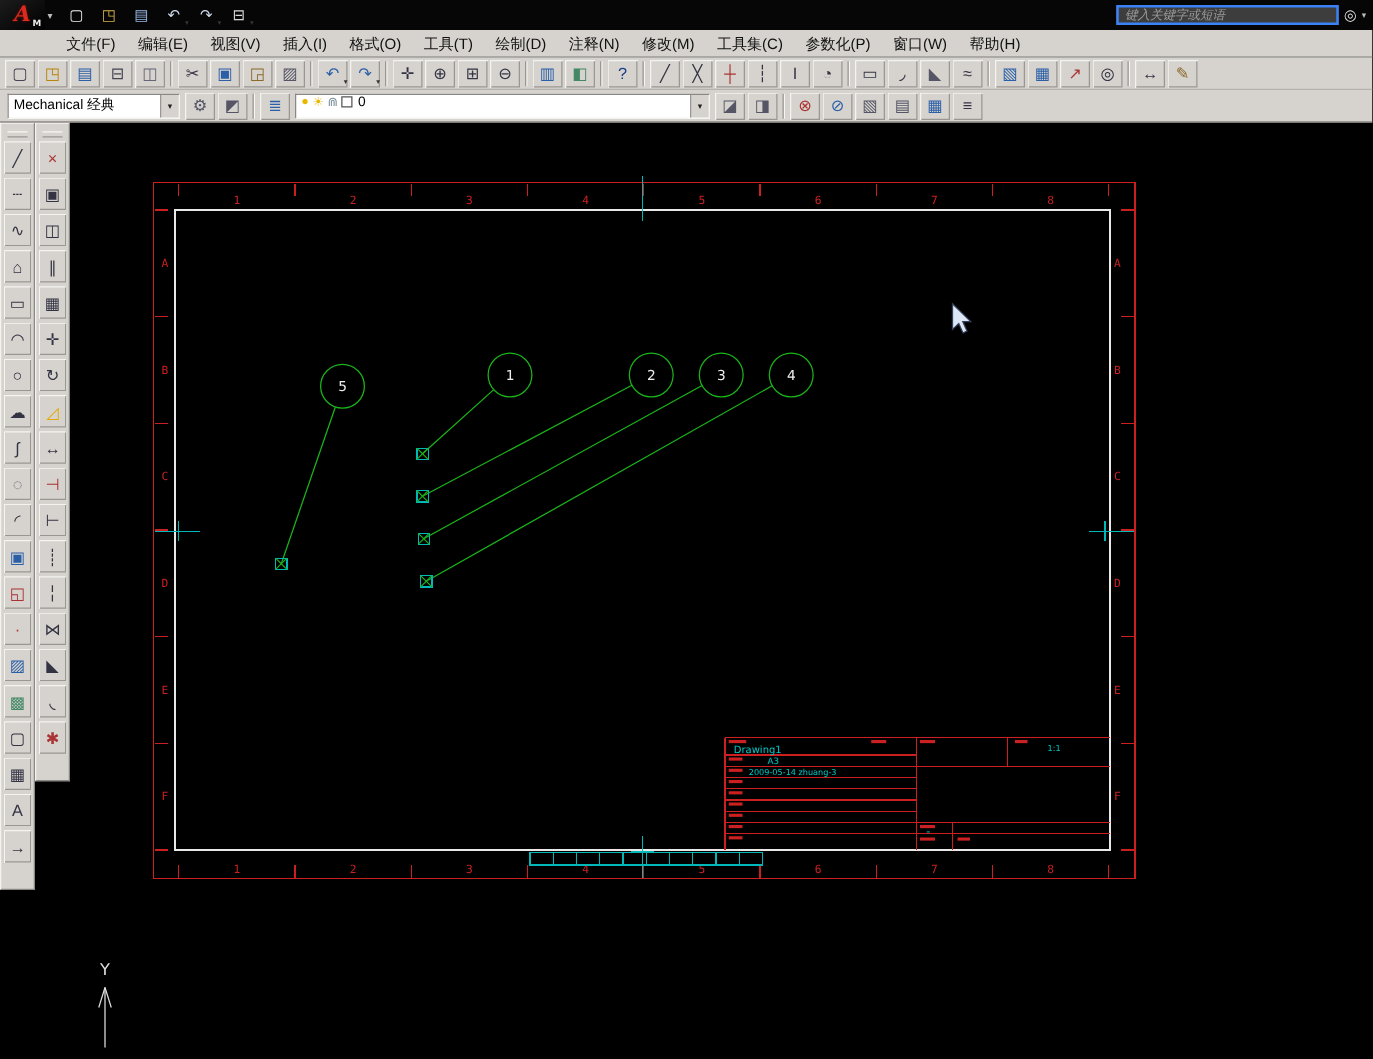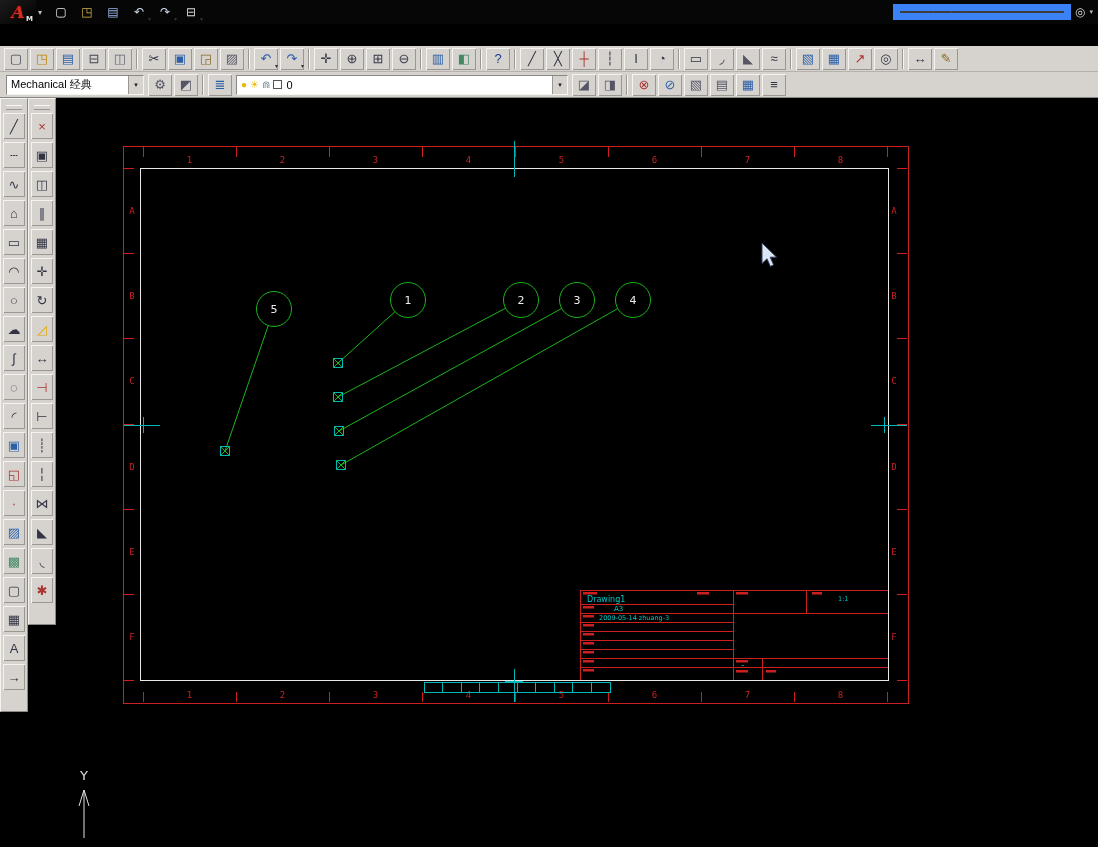--- a/index.html
+++ b/index.html
@@ -9,35 +9,35 @@
 .titlebar{position:absolute;left:0;top:0;width:100%;height:24px;background:#060606;display:flex;align-items:center;color:#ddd;z-index:10}
 .logo{position:relative;width:36px;height:24px;display:flex;align-items:center;justify-content:center;background:linear-gradient(145deg,#1c1c1c,#000)}
 .logo .a{font:italic bold 17px "DejaVu Serif",serif;color:#d92b1e;text-shadow:0 0 2px #80100a}
 .logo .m{position:absolute;right:3px;bottom:1px;font:bold 7px "DejaVu Sans",sans-serif;color:#eee}
 .logo-arrow{color:#bbb;font-size:8px;margin:0 6px 0 2px}
 .grp{display:flex;align-items:center}
 .qat .tbtn{background:transparent;box-shadow:none}
 .qat .glyph{font-size:12px}
 .title{position:absolute;left:0;right:0;text-align:center;color:#e3c96c;font:bold 13px "DejaVu Sans Mono",monospace;letter-spacing:.5px;pointer-events:none}
 .search{position:absolute;right:5px;top:4px;display:flex;align-items:center;gap:4px}
-.search .input{width:178px;height:16px;background:#3d3d3d;border:7px solid #3b82f6;color:#9b9b9b;font:italic 10px "Liberation Sans",sans-serif;line-height:14px;padding-left:5px;white-space:nowrap;overflow:hidden}
+.search .input{width:178px;height:16px;background:#3d3d3d;border:2px solid #3b82f6;color:#9b9b9b;font:italic 10px "Liberation Sans",sans-serif;line-height:14px;padding-left:5px;white-space:nowrap;overflow:hidden}
 .search .icon{color:#ddd;font-size:12px}
 .search .dd{color:#bbb;font-size:7px}
 
 .menubar{position:absolute;top:24px;left:0;width:100%;height:22px;background:#d6d3ce;border-bottom:1px solid #9c9a96;display:flex;align-items:center;padding-left:44px;font-size:12px;color:#111;z-index:10}
 .menu-item{padding:0 9px;height:22px;line-height:22px;cursor:default;white-space:nowrap}
 
 .toolbar{position:absolute;left:0;width:100%;background:#d6d3ce;display:flex;align-items:center;padding-left:3px;z-index:10}
 .t1{top:46px;height:26px;border-bottom:1px solid #b5b2ad}
 .t2{top:72px;height:26px;border-bottom:1px solid #8a8884}
 .tbtn{width:24px;height:22px;margin:0 1px;display:flex;align-items:center;justify-content:center;background:#d6d3ce;box-shadow:inset 1px 1px 0 #f4f3f0,inset -1px -1px 0 #9a9792;position:relative;cursor:default;flex:none}
 .glyph{font-size:13px;line-height:1;color:#223}
 .ddarrow{position:absolute;right:0;bottom:1px;font-size:6px;color:#333}
 .sep{width:2px;height:20px;margin:0 3px;border-left:1px solid #9a9792;border-right:1px solid #f7f6f4;flex:none}
-.combo{height:20px;background:#fff;border:1px solid;border-color:#8a8884 #f4f3f0 #f4f3f0 #8a8884;display:flex;align-items:center;font-size:11px;color:#000;margin:0 3px;flex:none}
+.combo{height:20px;background:#fff;border:1px solid;border-color:#8a8884 #f4f3f0 #f4f3f0 #8a8884;display:flex;align-items:flex-start;font-size:11px;color:#000;margin:0 3px;flex:none}
 .combo .val{flex:1;padding-left:4px;white-space:nowrap;overflow:hidden}
 .combo .dd{width:15px;height:100%;background:#d6d3ce;border-left:1px solid #9a9792;display:flex;align-items:center;justify-content:center;font-size:7px;color:#222}
 .ws{width:138px}
 .layercombo{width:332px}
 .licons{display:flex;align-items:center;gap:3px;padding-left:4px;font-size:10px}
 .swatch{width:9px;height:9px;background:#fff;border:1px solid #555}
 
 .main{position:absolute;top:98px;left:0;width:1098px;height:749px;background:#000}
 svg.dsvg{position:absolute;left:0;top:0;z-index:1}
 .vtb{position:absolute;background:#d6d3ce;border:1px solid;border-color:#f4f3f0 #8a8884 #8a8884 #f4f3f0;display:flex;flex-direction:column;align-items:center;padding-top:6px;z-index:3}
@@ -91,20 +91,35 @@
           <span class="ddarrow">▾</span>
         </div>
       </span>
     <div class="search">
       <span class="input">键入关键字或短语</span>
       <span class="icon">◎</span>
       <span class="dd">▾</span>
     </div>
   </div>
 
+  <div class="menubar">
+      <div class="menu-item">文件(F)</div>
+      <div class="menu-item">编辑(E)</div>
+      <div class="menu-item">视图(V)</div>
+      <div class="menu-item">插入(I)</div>
+      <div class="menu-item">格式(O)</div>
+      <div class="menu-item">工具(T)</div>
+      <div class="menu-item">绘制(D)</div>
+      <div class="menu-item">注释(N)</div>
+      <div class="menu-item">修改(M)</div>
+      <div class="menu-item">工具集(C)</div>
+      <div class="menu-item">参数化(P)</div>
+      <div class="menu-item">窗口(W)</div>
+      <div class="menu-item">帮助(H)</div>
+    </div>
 
   <div class="toolbar t1">
     <span class="grp">
         <div class="tbtn">
           <span class="glyph" style="color: rgb(68, 68, 85);">▢</span>
         </div>
         <div class="tbtn">
           <span class="glyph" style="color: rgb(184, 134, 11);">◳</span>
         </div>
         <div class="tbtn">

